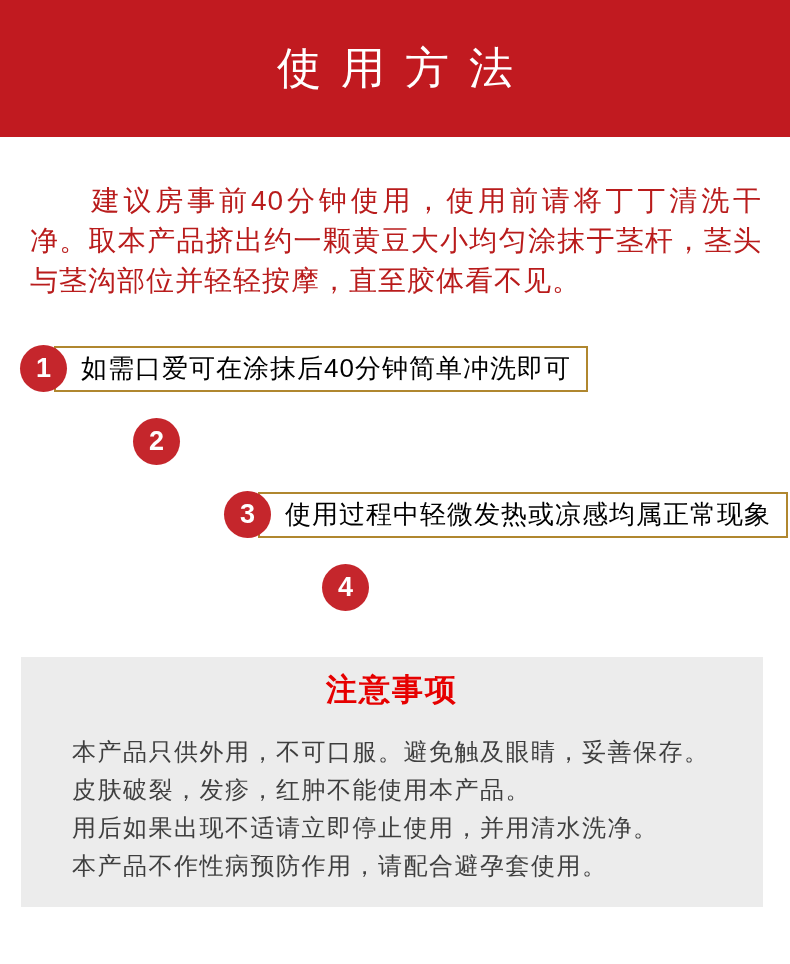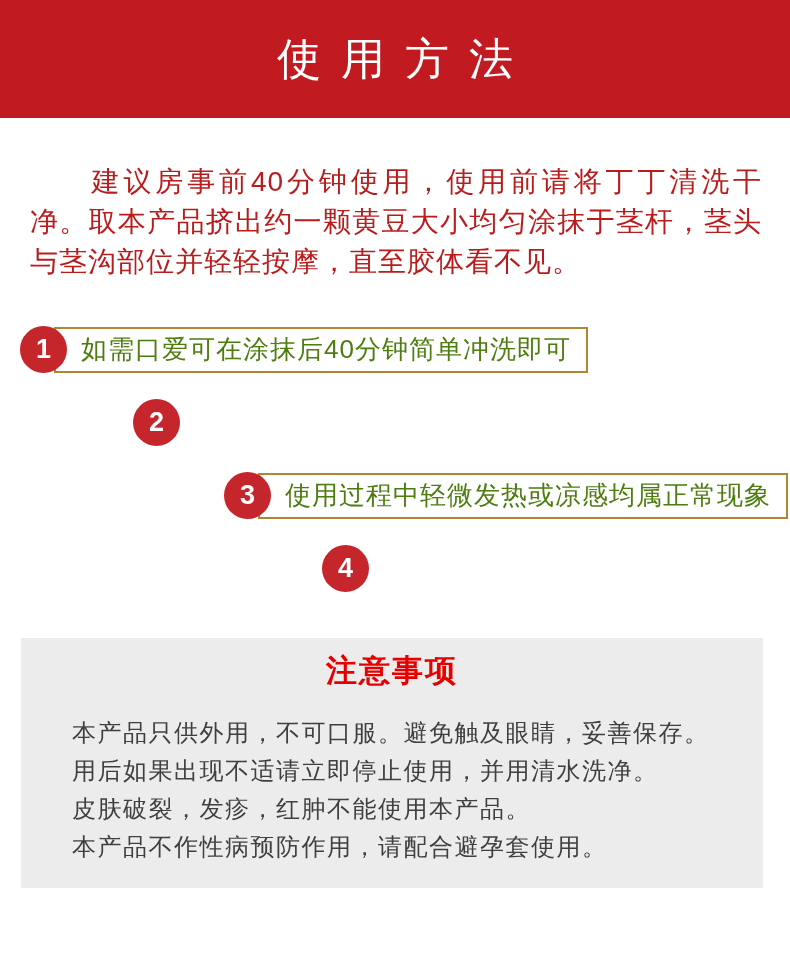--- a/index.html
+++ b/index.html
@@ -6,21 +6,21 @@
   html, body {
     width: 790px;
     background: #ffffff;
     font-family: "Liberation Sans", "DejaVu Sans", sans-serif;
   }
   body { height: 964px; overflow: hidden; }
 
   
   .banner {
     width: 790px;
-    height: 118px;
+    height: 137px;
     background: #c11a20;
     display: flex;
     align-items: center;
     justify-content: center;
   }
   .banner-title {
     color: #ffffff;
     font-size: 44px;
     font-weight: 500;
     letter-spacing: 20px;
@@ -72,21 +72,21 @@
   .step-box {
     margin-left: -13px;
     height: 46px;
     border: 2px solid #b0872f;
     background: #ffffff;
     display: flex;
     align-items: center;
     padding: 0 15px 0 25px;
     font-size: 26px;
     letter-spacing: 1px;
-    color: #4d7c0f;
+    color: #000000;
     white-space: nowrap;
   }
 
   
   .notice {
     margin: 46px 0 0 21px;
     width: 742px;
     height: 250px;
     background: #ececec;
     padding-top: 12px;
@@ -138,17 +138,17 @@
   <div class="step step-4">
     <div class="step-circle">4</div>
   </div>
 
 </div>
 
 <div class="notice">
   <div class="notice-title">注意事项</div>
   <ul class="notice-lines">
     <li>本产品只供外用，不可口服。避免触及眼睛，妥善保存。</li>
+    <li>皮肤破裂，发疹，红肿不能使用本产品。</li>
     <li>用后如果出现不适请立即停止使用，并用清水洗净。</li>
-    <li>皮肤破裂，发疹，红肿不能使用本产品。</li>
     <li>本产品不作性病预防作用，请配合避孕套使用。</li>
   </ul>
 </div>
 
 </body></html>

